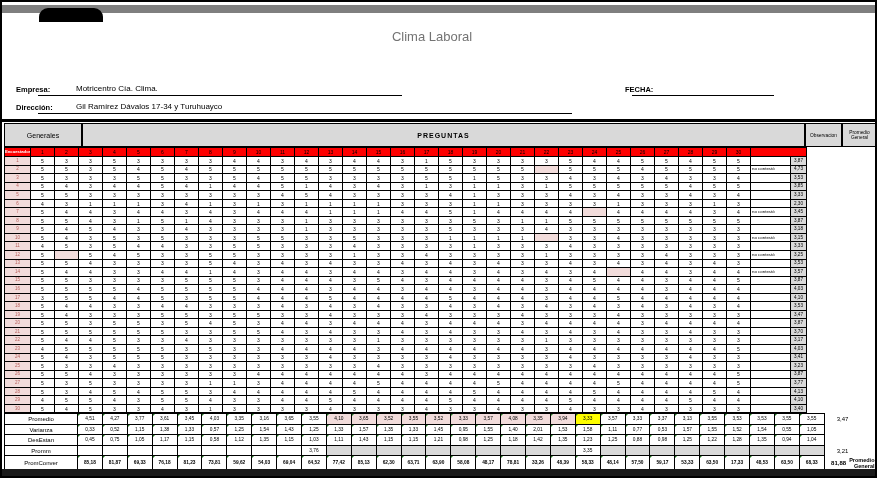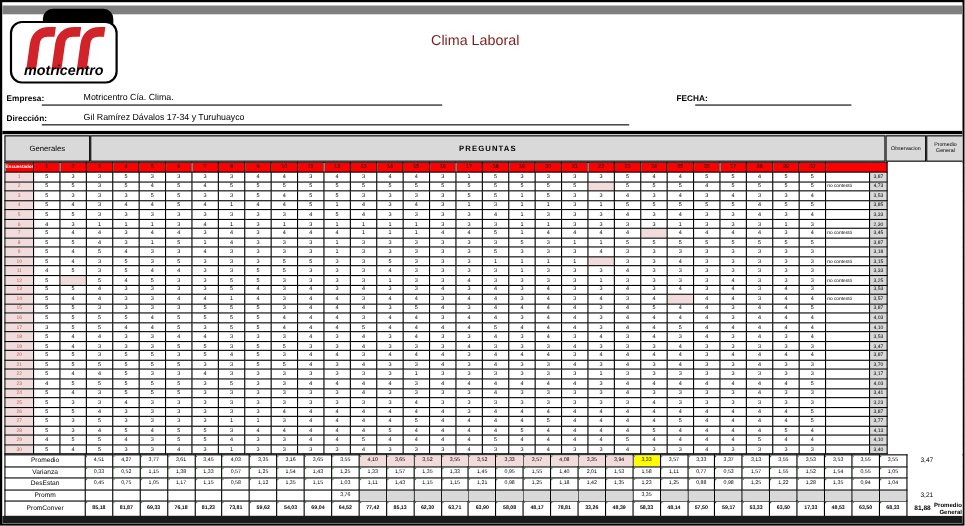--- a/index.html
+++ b/index.html
@@ -9,23 +9,23 @@
   .botbar{position:absolute;bottom:0;left:0;width:100%;height:7px;background:#1a1a1a;}
 
   
   .logo{position:absolute;top:5px;left:7px;width:102px;height:70px;}
   .logo .blob{position:absolute;top:1px;left:30px;width:64px;height:14px;background:#000;border-radius:9px 9px 0 0;}
   .logo .box{position:absolute;top:12px;left:0;width:98px;height:57px;background:#fff;border:2px solid #000;border-radius:11px;box-sizing:border-box;overflow:hidden;}
   .logo svg{position:absolute;top:2px;left:5px;}
   .logo .ltext{position:absolute;bottom:3px;left:0;width:100%;text-align:center;
         font-style:italic;font-weight:bold;font-size:13px;color:#000;}
 
-  .title{position:absolute;top:27px;left:280px;width:300px;text-align:center;font-size:13px;color:#7f1d1d;}
-
-  .flabel{position:absolute;font-size:7.5px;font-weight:bold;color:#000;}
+  .title{position:absolute;top:27px;left:280px;width:300px;text-align:center;font-size:13px;color:#737373;}
+
+  .flabel{position:absolute;font-size:7.5px;font-weight:bold;color:#000;margin-left:10px;}
   .fline{position:absolute;border-bottom:1.2px solid #000;height:12px;font-size:8px;color:#000;box-sizing:border-box;}
 
   .rule{position:absolute;top:117px;left:0;width:100%;height:3px;background:#000;}
 
   .sheet{position:absolute;top:121px;left:2px;width:873px;}
   .band{display:flex;height:24px;}
   .band .bx{border:1px solid #000;background:#d9d9d9;display:flex;align-items:center;justify-content:center;
         box-sizing:border-box;color:#000;}
   .band .generales{width:78px;font-size:7px;}
   .band .preguntas{flex:1;font-size:7px;font-weight:bold;letter-spacing:1px;}
@@ -61,30 +61,20 @@
   .pcright .pl{font-size:5.5px;font-weight:bold;text-align:right;line-height:6px;}
 </style>
 </head>
 <body>
 
 <div class="page">
   <div class="topbar"></div>
 
   <div class="logo">
     <div class="blob"></div>
-    <div class="box">
-      <svg width="88" height="40" viewBox="0 0 88 40">
-        <g transform="skewX(-8) translate(8,0)" fill="none" stroke="#d2232a" stroke-width="9">
-          <path d="M 10,42 L 10,17 Q 10,6 21,6 L 27,6"></path>
-          <path d="M 33,42 L 33,17 Q 33,6 44,6 L 50,6"></path>
-          <path d="M 56,42 L 56,17 Q 56,6 67,6 L 72,6"></path>
-        </g>
-      </svg>
-      <div class="ltext">motricentro</div>
-    </div>
   </div>
 
   <div class="title">Clima Laboral</div>
 
   <div class="flabel" style="top:83px;left:4px;">Empresa:</div>
   <div class="fline" style="top:82px;left:36px;width:364px;padding-left:38px;">Motricentro Cía. Clima.</div>
 
   <div class="flabel" style="top:83px;left:613px;">FECHA:</div>
   <div class="fline" style="top:82px;left:630px;width:142px;"></div>
 

